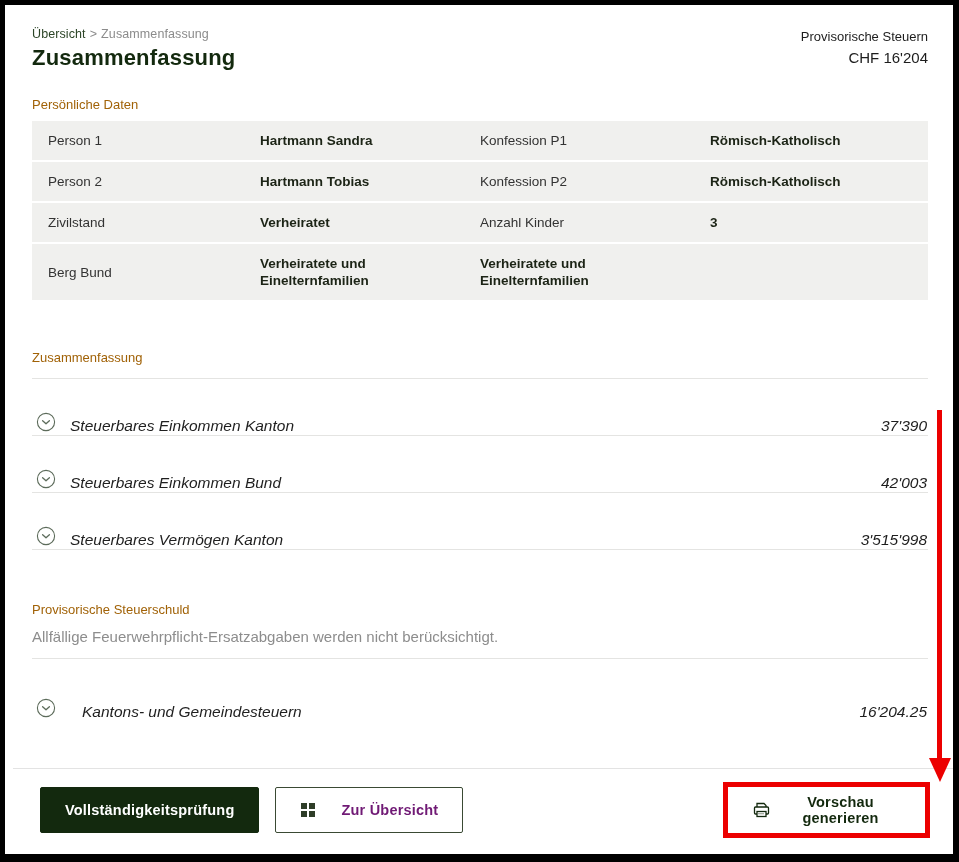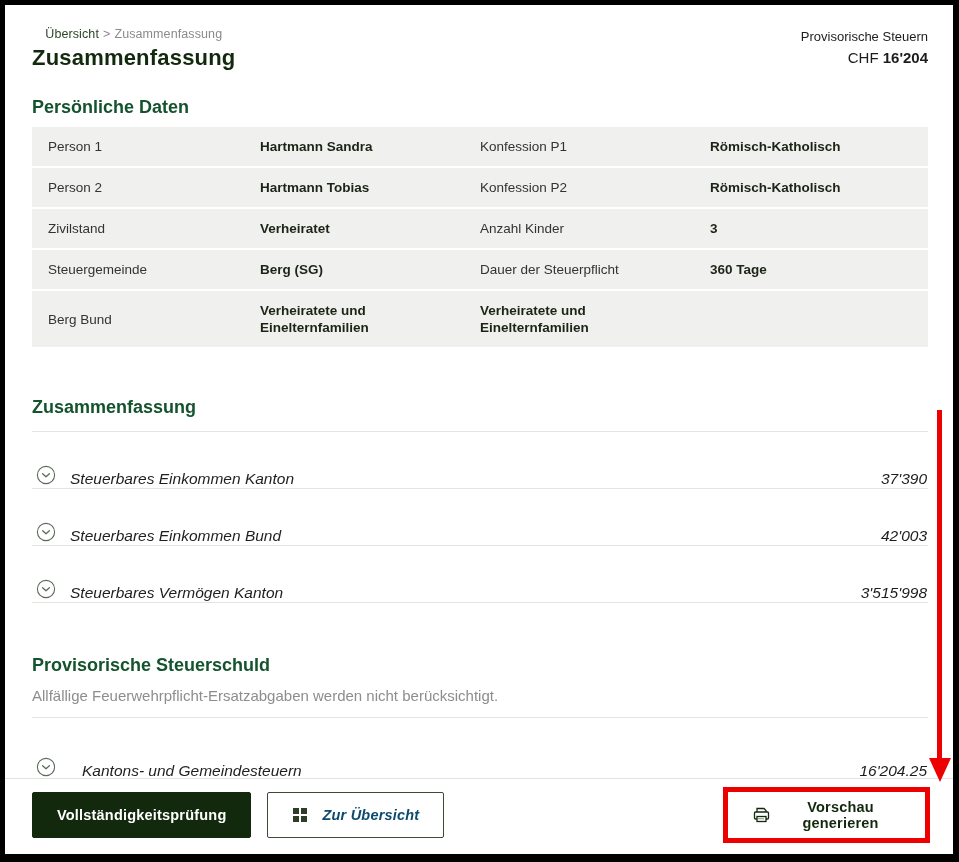--- a/index.html
+++ b/index.html
@@ -14,32 +14,32 @@
     border-width:5px 6px 8px 5px;
     overflow:hidden;
   }
   .content { position:relative; width:100%; height:100%; }
 
   
   .header {
     display:flex; justify-content:space-between; align-items:flex-start;
     padding:22px 25px 0 27px;
   }
-  .breadcrumb { font-size:12.5px; color:#8b8b8b; letter-spacing:.1px;text-align:center; }
+  .breadcrumb { font-size:12.5px; color:#8b8b8b; letter-spacing:.1px; }
   .breadcrumb .crumb-link { color:#2c4527; text-decoration:none; cursor:pointer; }
   .breadcrumb .sep { margin:0 4px; color:#8b8b8b; }
   .page-title { margin-top:4px; font-size:22px; font-weight:bold; color:#13290e; letter-spacing:.2px; }
   .header-right { text-align:right; padding-top:2px; }
   .tax-label { font-size:13px; color:#1d1d1d; }
   .tax-amount { margin-top:5px; font-size:15px; color:#1d1d1d; }
-  .tax-amount b { font-weight:bold;text-align:center; }
+  .tax-amount b { font-weight:normal;text-align:center; }
 
   
   .section { padding:0 25px 0 27px; }
-  .section-heading { font-size:18px; font-weight:bold; color:#14532d; }
+  .section-heading { font-size:13px; font-weight:normal; color:#a16207; }
 
   .personal { margin-top:26px; }
   .ptable { margin-top:9px; }
   .prow {
     display:grid;
     grid-template-columns:212px 220px 230px 1fr;
     background:#f0f0ee;
     margin-bottom:2px;
     padding:11px 0 11px 16px;
     min-height:38px;
@@ -63,37 +63,37 @@
   .acc-row .acc-label { margin-left:14px; font-size:15.5px; color:#1f1f1f; }
   .acc-row .acc-value { margin-left:auto; font-size:15.5px; color:#1d1d1d; padding-right:1px; }
 
   .debt-section { margin-top:52px; }
   .debt-note { margin-top:11px; font-size:15px; color:#8d8d8d; }
   .debt-list { margin-top:13px; border-top:1px solid #e4e4e2; }
   .debt-list .acc-row { height:62px; border-bottom:none;gap:12px; }
 
   
   .footer {
-    position:absolute; left:0; right:0; bottom:0;
-    height:76px;
+    position:absolute; left:8px; right:0; bottom:0;
+    height:86px;
     background:#fff;
     border-top:1px solid #e3e3e3;
     display:flex; align-items:center; justify-content:space-between;
     padding:0 23px 4px 27px;
   }
   .footer-left { display:flex; gap:16px; align-items:center; }
   .btn {
     display:inline-flex; align-items:center; justify-content:center;
     height:46px; padding:0 24px;
     font-family:"Liberation Sans", sans-serif;
     font-size:14.5px; font-weight:bold;
     border-radius:2px; cursor:pointer; letter-spacing:.2px;
   }
   .btn-dark { background:#13290e; color:#fff; border:1px solid #13290e; }
-  .btn-outline { background:#fff; color:#0c4a6e; border:1px solid #3a4a34; gap:14px;font-style:italic; }
+  .btn-outline { background:#fff; color:#701a75; border:1px solid #3a4a34; gap:25px; }
   .btn-preview {
     background:#fff; color:#13290e;
     border:5px solid #ec0000;
     height:56px; width:207px; gap:9px;
     border-radius:0;
   }
   .btn .icon { display:inline-flex; }
 
   
   .annot-line {
@@ -144,26 +144,20 @@
           <span class="lbl">Person 2</span>
           <span class="val">Hartmann Tobias</span>
           <span class="lbl">Konfession P2</span>
           <span class="val">Römisch-Katholisch</span>
         </div>
         <div class="prow">
           <span class="lbl">Zivilstand</span>
           <span class="val">Verheiratet</span>
           <span class="lbl">Anzahl Kinder</span>
           <span class="val">3</span>
-        </div>
-        <div class="prow">
-          <span class="lbl">Steuergemeinde</span>
-          <span class="val">Berg (SG)</span>
-          <span class="lbl">Dauer der Steuerpflicht</span>
-          <span class="val">360 Tage</span>
         </div>
         <div class="prow">
           <span class="lbl">Berg Bund</span>
           <span class="val">Verheiratete und Einelternfamilien</span>
           <span class="val">Verheiratete und Einelternfamilien</span>
         </div>
       </div>
     </div>
 
     <div class="section acc-section">

